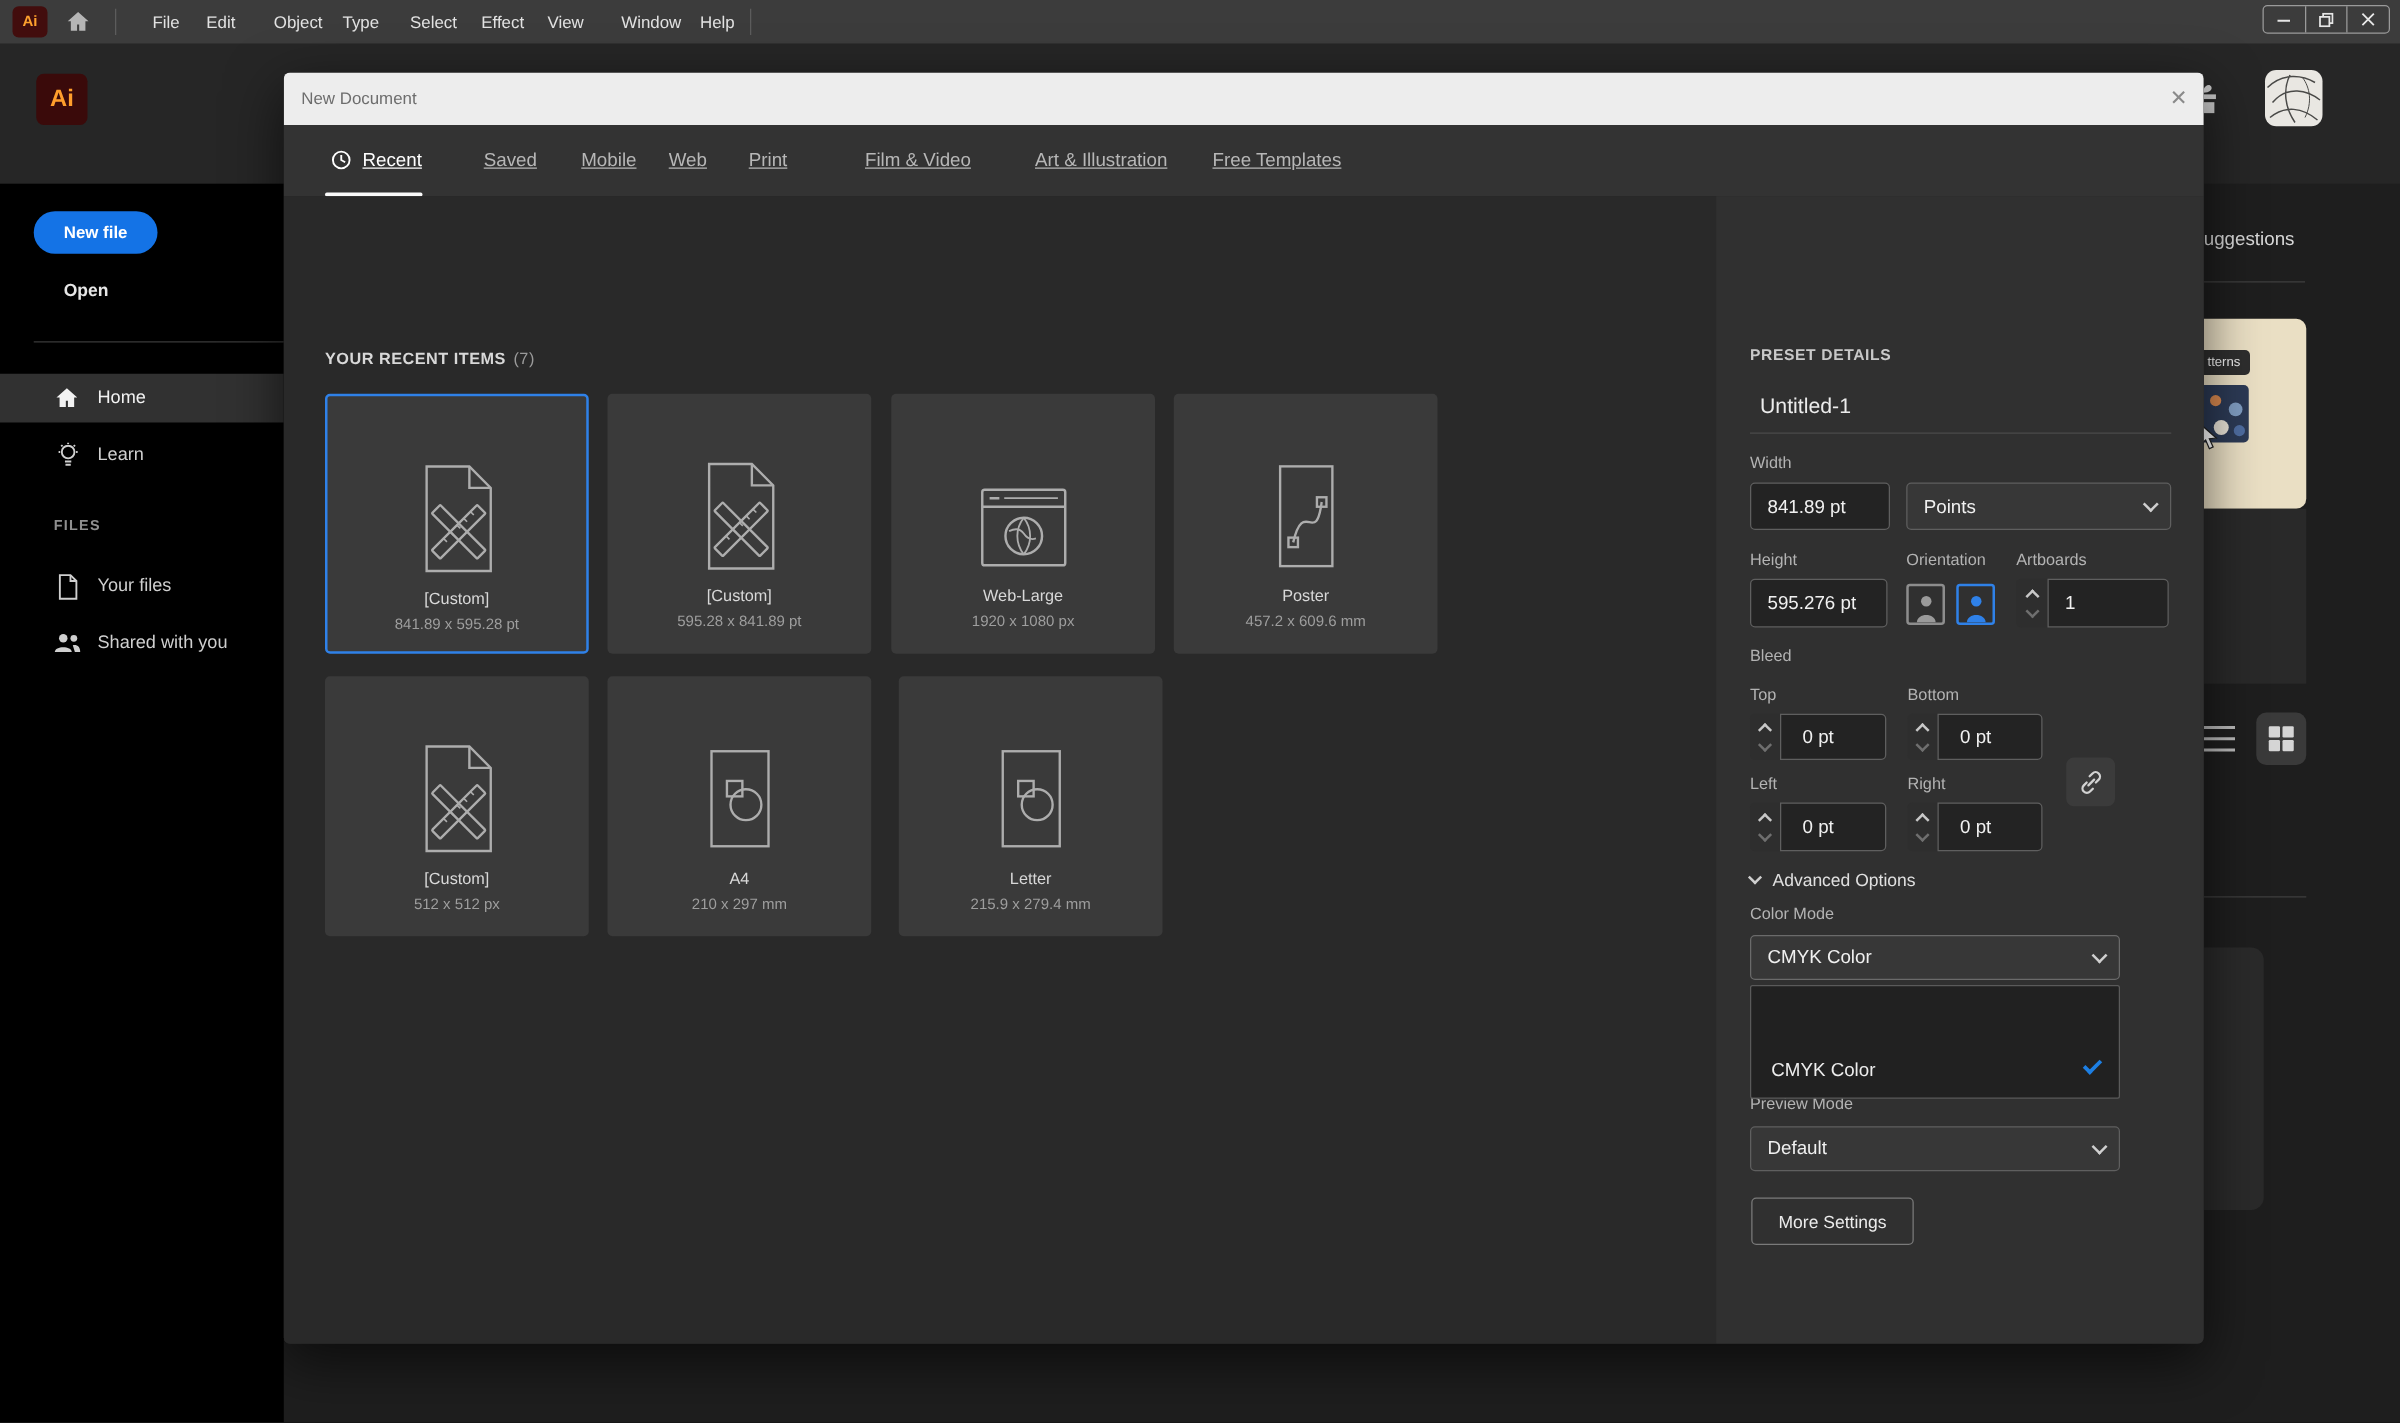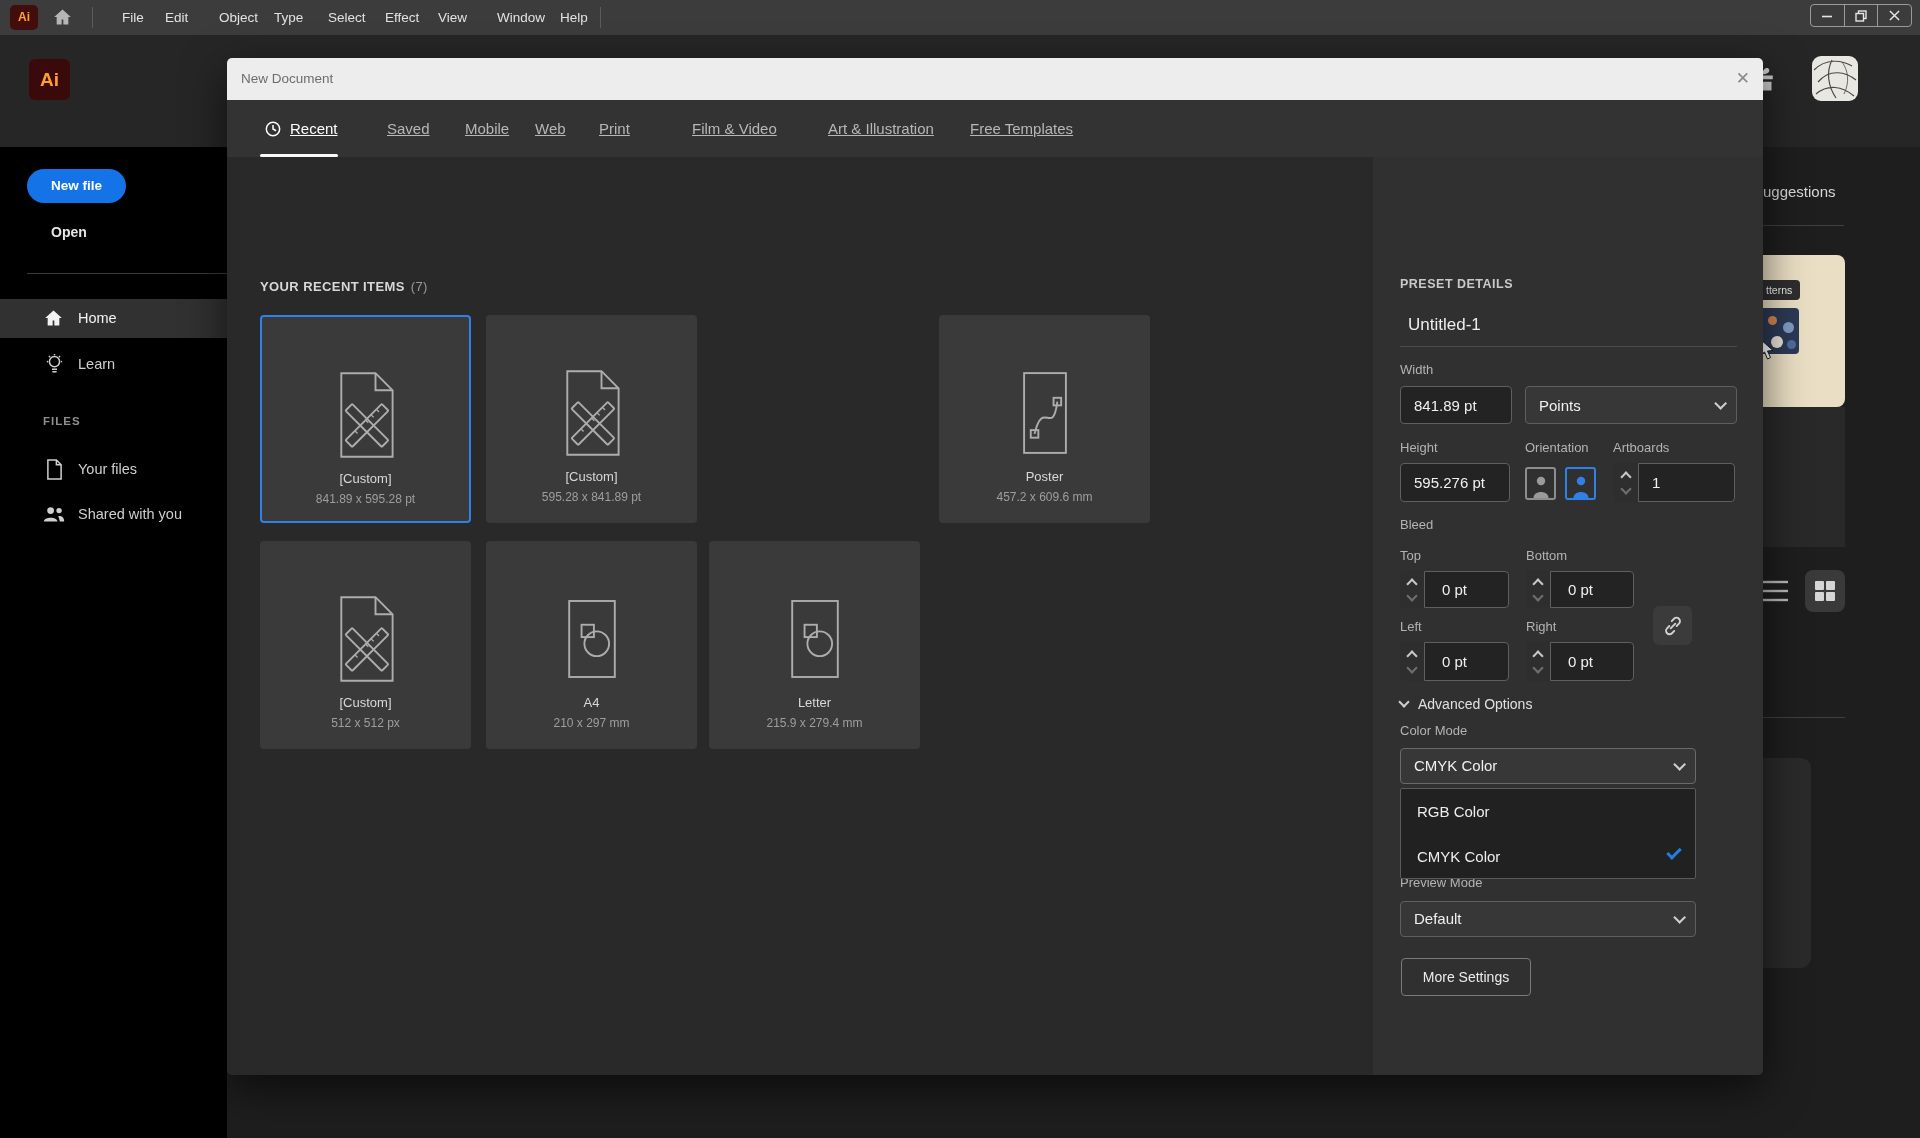--- a/index.html
+++ b/index.html
@@ -331,20 +331,35 @@
               </g>
             <g transform="rotate(-45 41 61)">
                 <rect x="36" y="34" width="10" height="54" rx="1"></rect>
               </g>
           </svg>
         </div>
         <div class="nm">[Custom]</div>
         <div class="sz">595.28 x 841.89 pt</div>
       </div>
 
+      <div class="card" style="left:486px; top:158px">
+        <div class="icon-wrap">
+          <svg width="82" height="78" viewBox="0 0 84 78" fill="none" stroke="#adadad" stroke-width="2">
+            <rect x="8" y="8" width="68" height="62" rx="2"></rect>
+              <line x1="8" y1="22" x2="76" y2="22"></line>
+            <line x1="14" y1="15" x2="22" y2="15"></line>
+              <line x1="26" y1="15" x2="70" y2="15" stroke-width="1.4"></line>
+            <circle cx="42" cy="46" r="15"></circle>
+            <path d="M42 31 c-7 9 -7 21 0 30 M42 31 c7 9 7 21 0 30" stroke-width="1.5"></path>
+            <path d="M30 42 q8 -4 12 2 t10 4" stroke-width="1.5"></path>
+          </svg>
+        </div>
+        <div class="nm">Web-Large</div>
+        <div class="sz">1920 x 1080 px</div>
+      </div>
 
       <div class="card" style="left:712px; top:158px">
         <div class="icon-wrap">
           <svg width="76" height="96" viewBox="0 0 80 100" fill="none" stroke="#adadad" stroke-width="2">
             <rect x="18" y="8" width="44" height="84"></rect>
             <path d="M29 72 C38 34 48 76 53 38"></path>
             <rect x="25" y="68" width="8" height="8"></rect>
               <rect x="49" y="34" width="8" height="8"></rect>
           </svg>
         </div>
@@ -375,21 +390,21 @@
           <svg width="76" height="96" viewBox="0 0 80 100" fill="none" stroke="#adadad" stroke-width="2">
             <rect x="16" y="10" width="48" height="80"></rect>
             <circle cx="45" cy="55" r="13"></circle>
               <rect x="29" y="35" width="13" height="13"></rect>
           </svg>
         </div>
         <div class="nm">A4</div>
         <div class="sz">210 x 297 mm</div>
       </div>
 
-      <div class="card" style="left:482px; top:384px">
+      <div class="card" style="left:492px; top:384px">
         <div class="icon-wrap">
           <svg width="76" height="96" viewBox="0 0 80 100" fill="none" stroke="#adadad" stroke-width="2">
             <rect x="16" y="10" width="48" height="80"></rect>
             <circle cx="45" cy="55" r="13"></circle>
               <rect x="29" y="35" width="13" height="13"></rect>
           </svg>
         </div>
         <div class="nm">Letter</div>
         <div class="sz">215.9 x 279.4 mm</div>
       </div>
@@ -488,21 +503,20 @@
 
       <span class="p-label" style="left:27px; top:566px">Color Mode</span>
       <div class="fld select" style="left:27px; top:591px; width:296px; height:36px; line-height:34px; border-color:#6a6a6a">
         <div class="v">CMYK Color</div>
         <span class="chev"></span>
       </div>
 
       <span class="p-label" style="left:27px; top:718px; z-index:1">Preview Mode</span>
 
       <div class="dd-menu">
-        <div class="dd-item" style="top:0">RGB Color</div>
         <div class="dd-item" style="top:45px">
           <span>CMYK Color</span>
           <span class="check"></span>
         </div>
       </div>
 
       <div class="fld select" style="left:27px; top:744px; width:296px; height:36px; line-height:34px">
         <div class="v">Default</div>
         <span class="chev"></span>
       </div>

